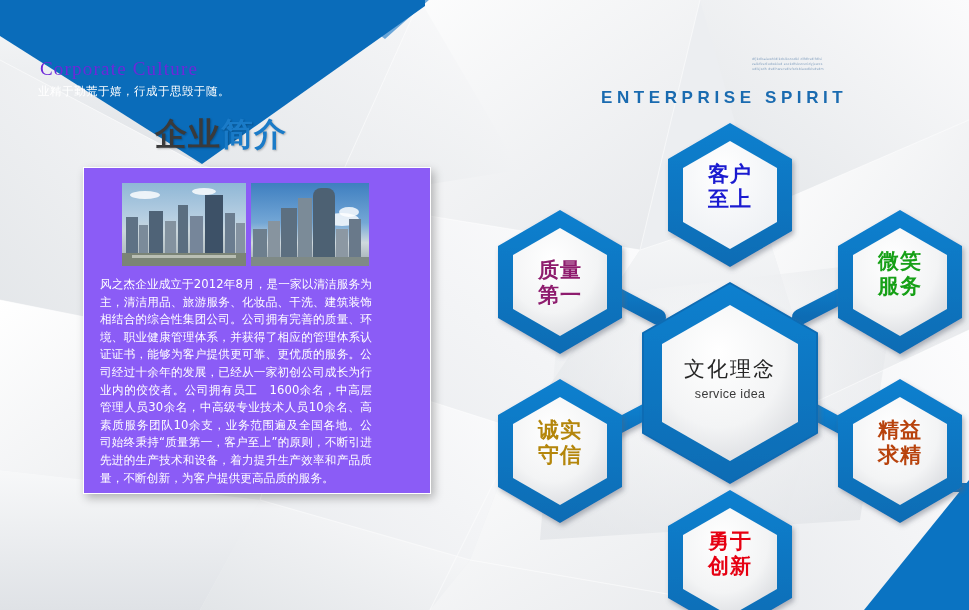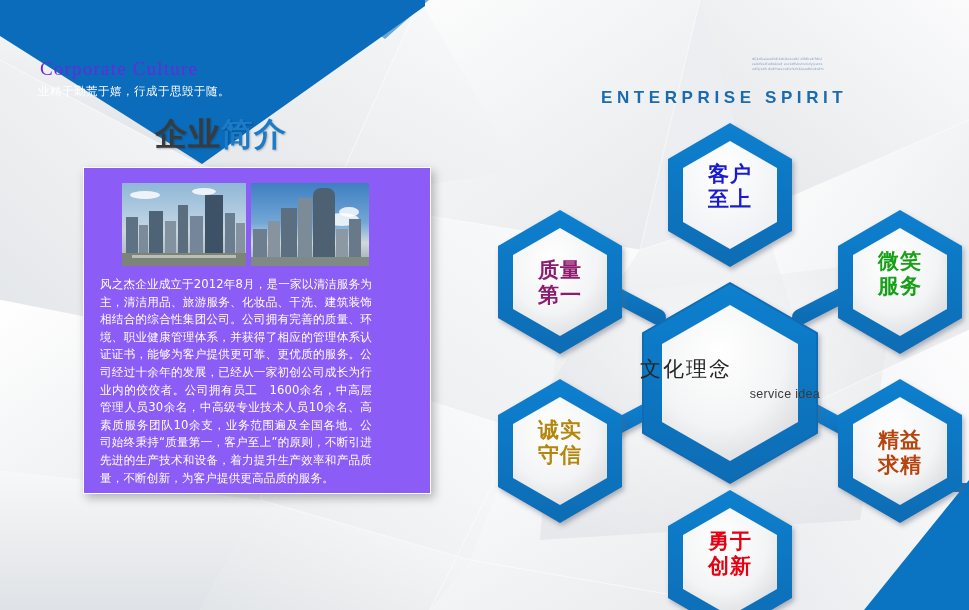--- a/index.html
+++ b/index.html
@@ -181,30 +181,30 @@
     font-family: "DejaVu Sans", sans-serif;
     font-weight: 700;
     font-size: 21px;
     line-height: 1.18;
     letter-spacing: 1px;
     white-space: pre-line;
     pointer-events: none;
   }
   .center-cn {
     position: absolute;
-    text-align: left;
+    text-align: center;
     font-family: "DejaVu Sans", sans-serif;
     font-size: 21px;
     color: #262626;
     letter-spacing: 2px;
     white-space: nowrap;
   }
   .center-en {
     position: absolute;
-    text-align: right;
+    text-align: center;
     font-family: "Liberation Sans", sans-serif;
     font-size: 12.5px;
     color: #3a3a3a;
     letter-spacing: .3px;
     white-space: nowrap;
   }
 </style>
 </head>
 <body>
 
@@ -380,21 +380,21 @@
       </g>
     </svg>
 
     <div class="center-cn" style="left:150px;top:250px;width:180px;">文化理念</div>
     <div class="center-en" style="left:150px;top:282px;width:180px;">service idea</div>
 
     <div class="hex-label" id="lbl-tr" style="left:348px;top:144px;width:124px;color:#16a016;">微笑
 服务</div>
     <div class="hex-label" id="lbl-top" style="left:178px;top:57px;width:124px;color:#1a1ad0;">客户
 至上</div>
-    <div class="hex-label" id="lbl-br" style="left:348px;top:323px;width:124px;color:#b8430d;">精益
+    <div class="hex-label" id="lbl-br" style="left:348px;top:313px;width:124px;color:#b8430d;">精益
 求精</div>
     <div class="hex-label" id="lbl-bl" style="left:8px;top:313px;width:124px;color:#b4860b;">诚实
 守信</div>
     <div class="hex-label" id="lbl-bot" style="left:178px;top:424px;width:124px;color:#e60012;">勇于
 创新</div>
     <div class="hex-label" id="lbl-tl" style="left:8px;top:153px;width:124px;color:#8e1c6e;">质量
 第一</div>
   </div>
 
 </div>

